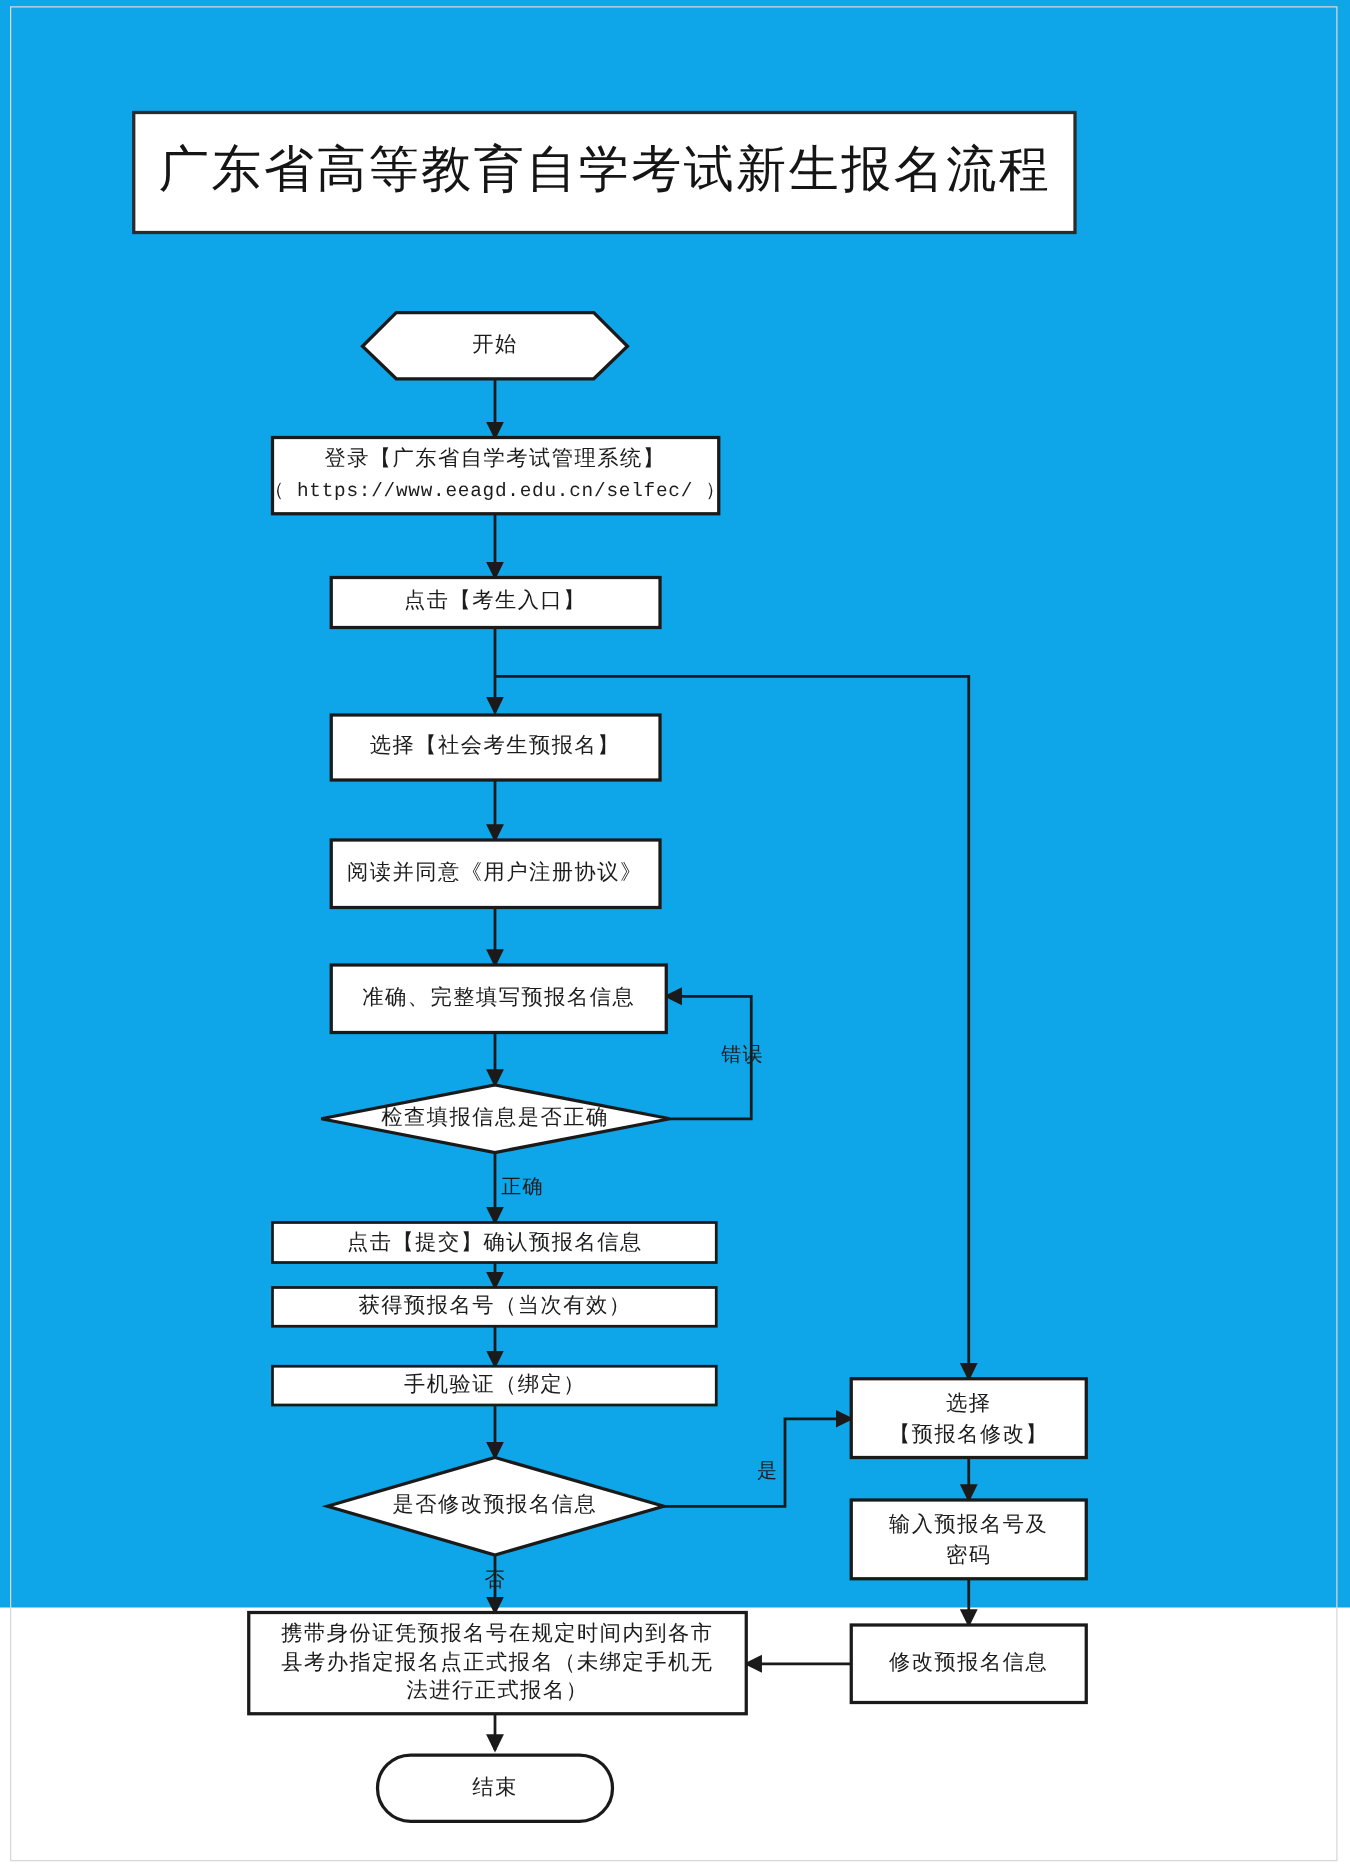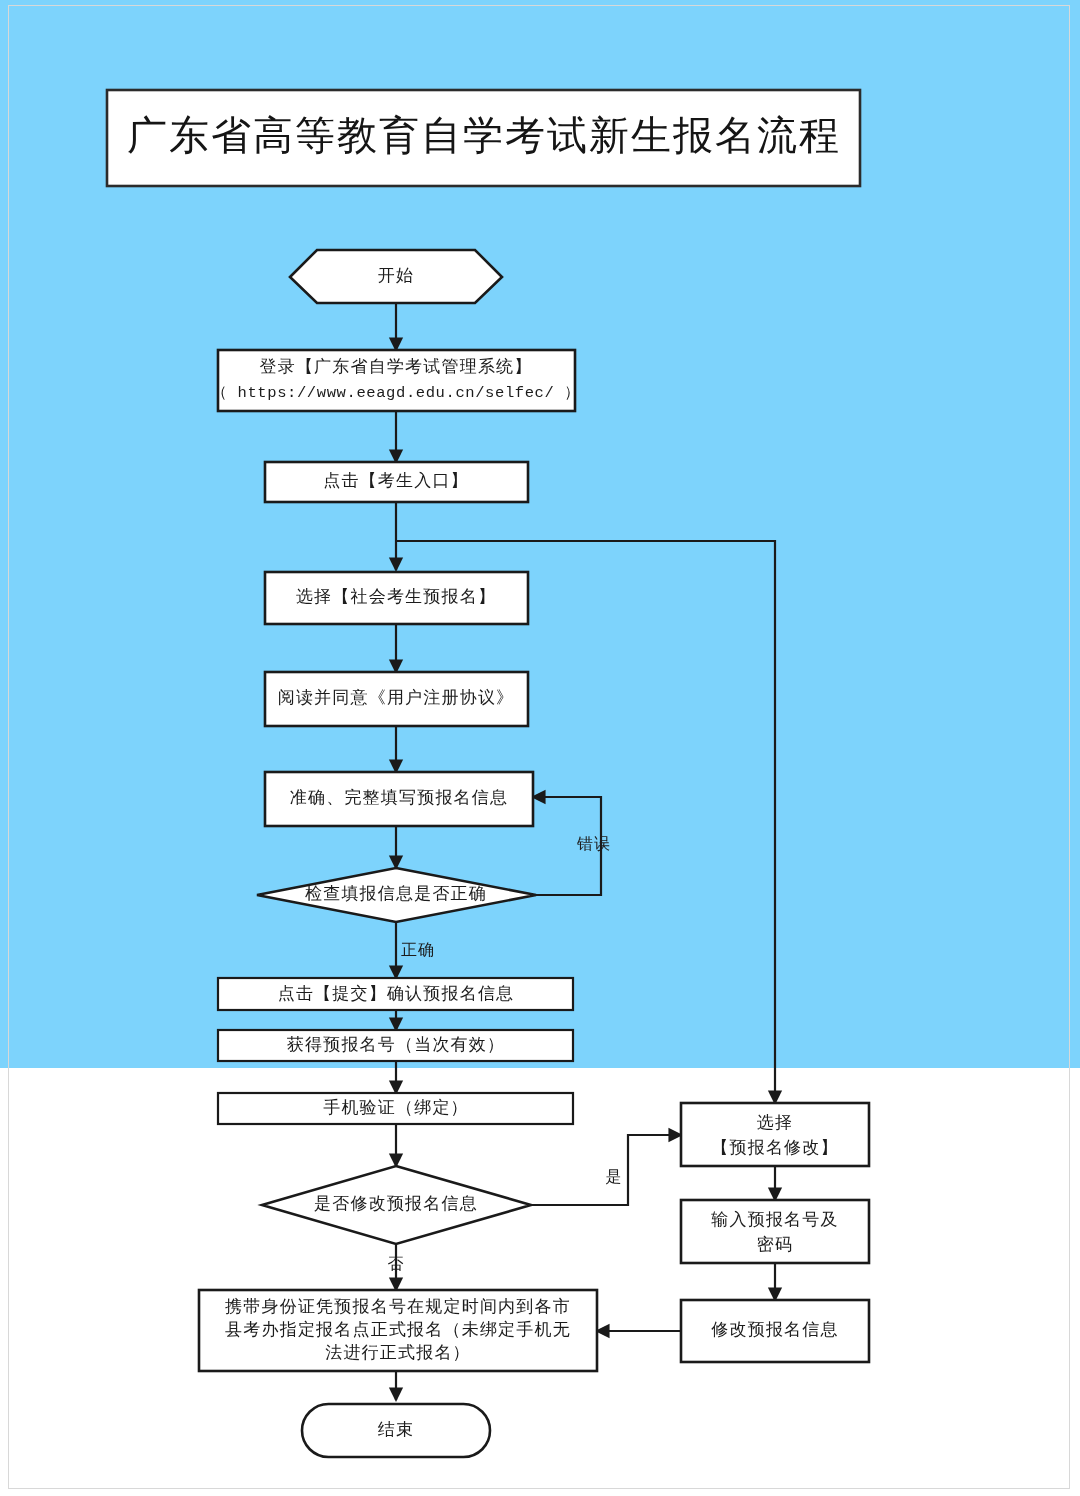--- a/index.html
+++ b/index.html
@@ -1,18 +1,18 @@
 <!DOCTYPE html>
 <html><head>
 <meta charset="utf-8">
 <style>
   html,body{margin:0;padding:0;background:#ffffff;}
   body{width:1080px;height:1496px;overflow:hidden;
        font-family:"Liberation Serif","DejaVu Serif",serif;}
-  #page{position:relative;width:1080px;height:1068px;background:#7dd3fc;}
+  #page{position:relative;width:1080px;height:1286px;background:#0ea5e9;}
   #page-border{position:absolute;left:8px;top:5px;width:1062px;height:1484px;
        border:1px solid #d8d8d8;box-sizing:border-box;pointer-events:none;}
   svg#flow{position:absolute;left:0;top:0;width:1080px;height:1496px;}
   .shape{fill:#ffffff;stroke:#1a1a1a;stroke-width:2.6;}
   .shape-thin{fill:#ffffff;stroke:#1a1a1a;stroke-width:2.2;}
   .titlebox{fill:#ffffff;stroke:#2b2b2b;stroke-width:2.6;}
   .conn{fill:none;stroke:#1a1a1a;stroke-width:2.2;}
   .node-text{font-family:"Liberation Serif","DejaVu Serif",serif;
        fill:#1c1c1c;font-size:17px;text-anchor:middle;dominant-baseline:middle;
        letter-spacing:1.2px;}

